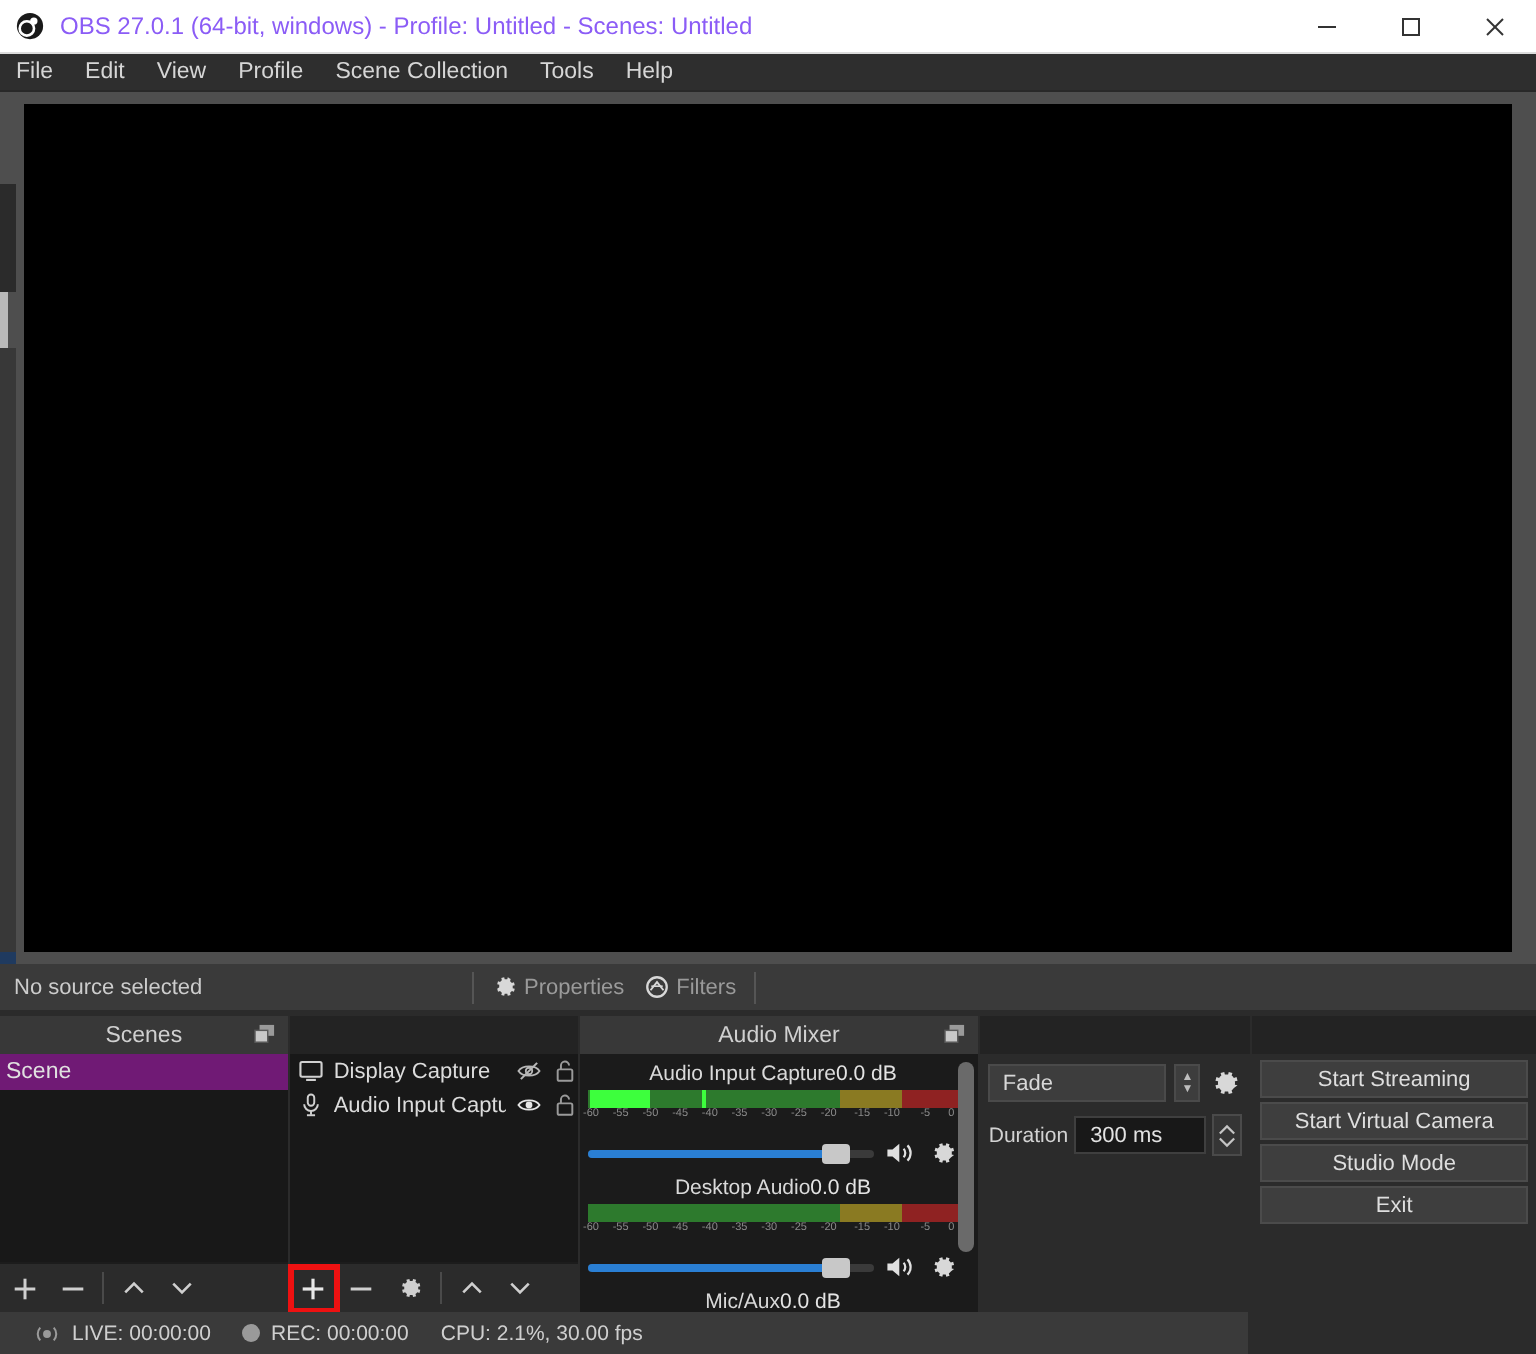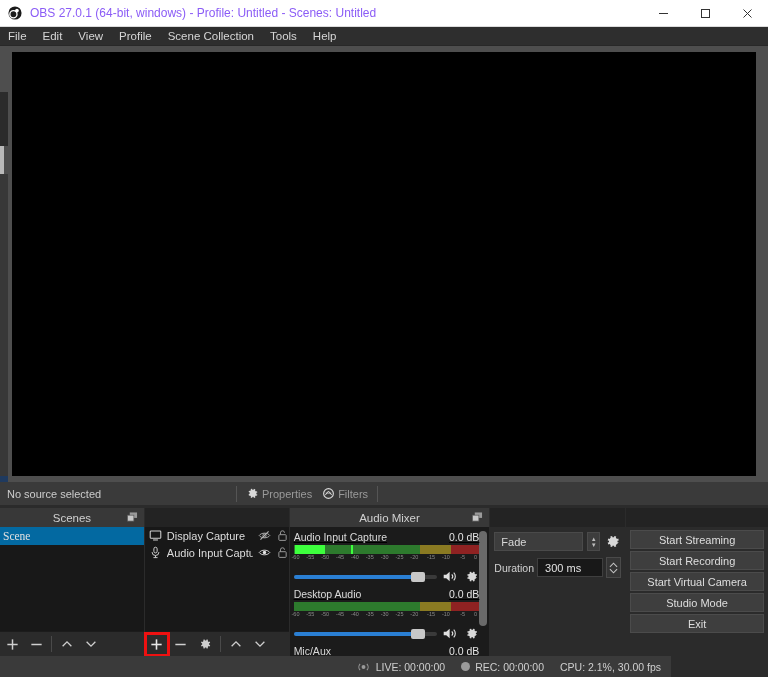--- a/index.html
+++ b/index.html
@@ -96,21 +96,21 @@
   .dock-controls { width: 142px; margin-left: 1px; }
 
   .list-area {
     position: absolute; top: 0; left: 0; right: 0; bottom: 25px;
     background: #181818; overflow: hidden;
   }
   .scene-row {
     height: 18px; display: flex; align-items: center; padding-left: 3px;
     font-size: 11.5px; color: #e0e0e0;
   }
-  .scene-row.selected { background: #0369a1; font-family: Liberation Serif, serif; }
+  .scene-row.selected { background: #701a75; }
 
   .src-row {
     height: 17px; display: flex; align-items: center; padding-left: 4px;
     font-size: 11px; color: #dcdcdc; gap: 5px;
   }
   .src-name { flex: 1; overflow: hidden; white-space: nowrap; }
   .src-icon { width: 13px; height: 13px; flex: 0 0 auto; }
   .eye-ico, .lock-ico { width: 13px; height: 13px; flex: 0 0 auto; }
 
   .dock-toolbar {
@@ -123,21 +123,21 @@
     color: #cfcfcf;
   }
   .tb-ico-btn.highlight {
     outline: 3px solid #ee1111; outline-offset: -2px;
   }
   .tb-div { width: 1px; height: 16px; background: #4a4a4a; margin: 0 3px; }
 
   
   .mixer-body { background: #1b1b1b; position: absolute; top: 19px; left:0; right:0; bottom:0; overflow: hidden; }
   .mx-track { position: relative; padding: 4px 10px 0 4px; }
-  .mx-top { display: flex; justify-content: space-between; align-items: baseline; text-decoration: underline; }
+  .mx-top { display: flex; justify-content: center; align-items: baseline; }
   .mx-name { font-size: 10.5px; color: #d9d9d9; }
   .mx-db { font-size: 10.5px; color: #e4e4e4; }
   .mx-meter {
     position: relative; height: 9px; margin-top: 2px; display: flex; overflow: hidden;
   }
   .seg-green { background: #2d7a2d; }
   .seg-yellow { background: #8a7a22; }
   .seg-red { background: #8f2222; }
   .mx-peak {
     position: absolute; top: 0; height: 9px; background: #3dff3d;
@@ -196,22 +196,22 @@
   
   .ct-body { position: absolute; top: 19px; left: 0; right: 0; bottom: 0; background: #2b2b2b; padding: 3px 4px; }
   .ct-btn {
     height: 19px; background: #3e3e3e; border: 1px solid #4b4b4b; margin-bottom: 2px;
     display: flex; align-items: center; justify-content: center;
     font-size: 11px; color: #dedede;
   }
 
   
   .statusbar {
-    position: absolute; bottom: 0; left: 0; width: 671px; height: 21px;
-    background: #3a3a3a; display: flex; align-items: center; justify-content: flex-end;
+    position: absolute; bottom: 0; left: 0; width: 624px; height: 21px;
+    background: #3a3a3a; display: flex; align-items: center; justify-content: flex-start;
     padding-right: 10px; gap: 0px;
   }
   .st-item { display: flex; align-items: center; gap: 5px; font-size: 10.5px; color: #cfcfcf; margin-left: 16px; }
   .st-dot { width: 9px; height: 9px; border-radius: 50%; background: #9a9a9a; }
 </style>
 </head>
 <body>
 
 <div id="app">
 
@@ -532,21 +532,20 @@
                 <path d="M1 1 L5 5 L9 1" fill="none" stroke="#c4c4c4" stroke-width="1.2"></path>
               </svg>
           </div>
         </div>
       </div>
     </div>
 
     <div class="dock dock-controls">
       <div class="ct-body">
         <div class="ct-btn">Start Streaming</div>
-        <div class="ct-btn">Start Recording</div>
         <div class="ct-btn">Start Virtual Camera</div>
         <div class="ct-btn">Studio Mode</div>
         <div class="ct-btn">Exit</div>
       </div>
     </div>
   </div>
 
   <div class="statusbar">
     <div class="st-item">
       <svg width="15" height="12" viewBox="0 0 16 12">

